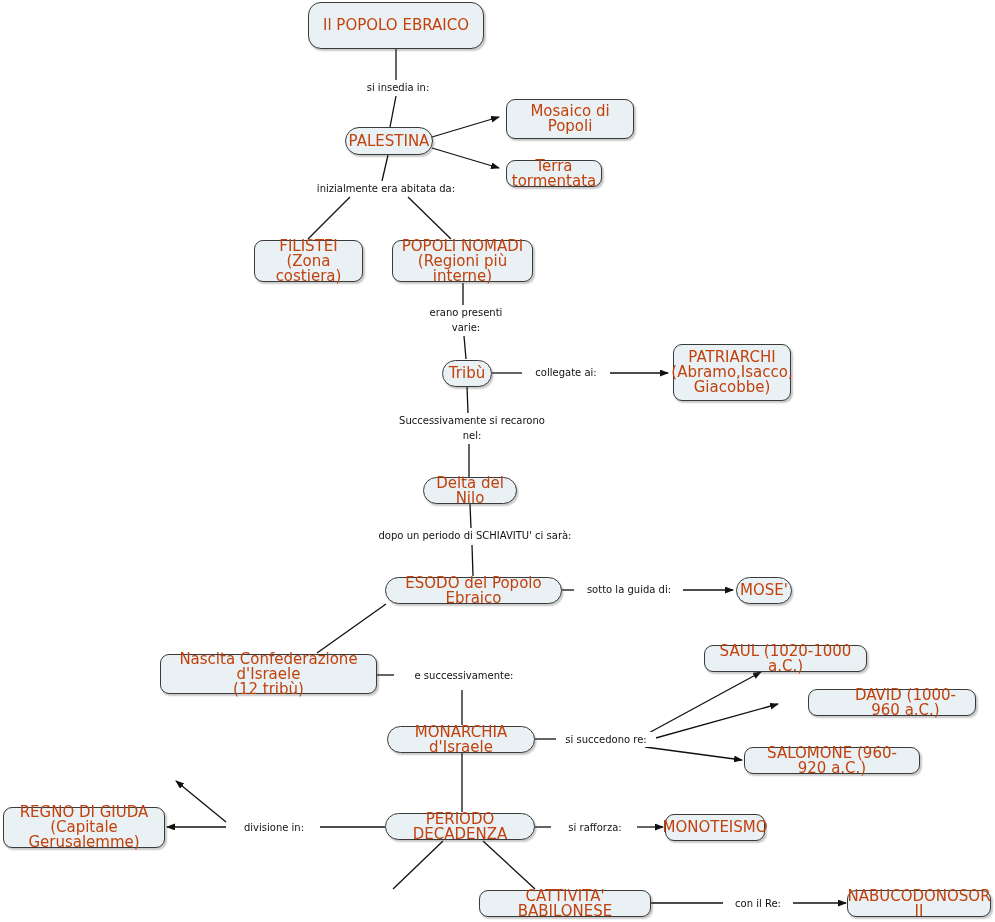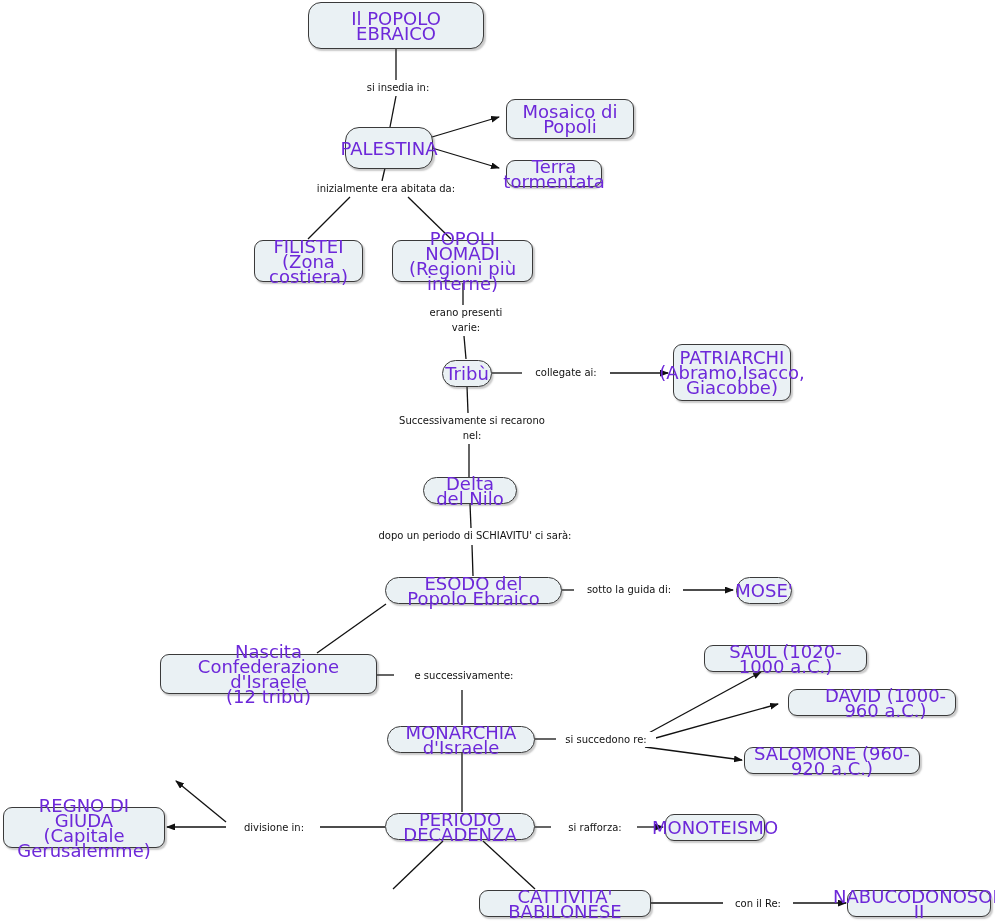--- a/index.html
+++ b/index.html
@@ -22,22 +22,22 @@
     width: 995px;
     height: 922px;
     pointer-events: none;
   }
   .node {
     position: absolute;
     box-sizing: border-box;
     background: #eaf1f4;
     border: 1.4px solid #3a3a3a;
     border-radius: 11px;
-    color: #6d28d9;
-    font-size: 18px;
+    color: #c2410c;
+    font-size: 15px;
     line-height: 15px;
     display: flex;
     align-items: center;
     justify-content: center;
     text-align: center;
     padding: 2px 8px;
     box-shadow: 1.5px 2px 1.5px rgba(80,80,80,0.30);
     white-space: pre-line;
   }
   .node.pill { border-radius: 14px; }
@@ -123,21 +123,21 @@
 
       <line x1="483" y1="841" x2="535" y2="889"></line>
 
       <line x1="650" y1="903" x2="723" y2="903"></line>
       <line x1="790" y1="903" x2="846" y2="903" marker-end="url(#arrow)"></line>
     </g>
   </svg>
 
   <div class="node" style="left:308px; top:2px; width:176px; height:47px; border-radius:13px;">Il POPOLO EBRAICO</div>
 
-  <div class="node pill" style="left:345px; top:127px; width:88px; height:42px;">PALESTINA</div>
+  <div class="node pill" style="left:345px; top:127px; width:88px; height:28px;">PALESTINA</div>
 
   <div class="node soft" style="left:506px; top:99px; width:128px; height:40px;">Mosaico di Popoli</div>
 
   <div class="node soft" style="left:506px; top:160px; width:96px; height:27px;">Terra tormentata</div>
 
   <div class="node soft" style="left:254px; top:240px; width:109px; height:42px;">FILISTEI
 (Zona costiera)</div>
 
   <div class="node soft" style="left:392px; top:240px; width:141px; height:42px;">POPOLI NOMADI
 (Regioni più interne)</div>
@@ -154,21 +154,21 @@
 
   <div class="node pill" style="left:736px; top:577px; width:56px; height:27px;">MOSE'</div>
 
   <div class="node soft" style="left:160px; top:654px; width:217px; height:40px;">Nascita Confederazione d'Israele
 (12 tribù)</div>
 
   <div class="node pill" style="left:387px; top:726px; width:148px; height:27px;">MONARCHIA d'Israele</div>
 
   <div class="node soft" style="left:704px; top:645px; width:163px; height:27px;">SAUL (1020-1000 a.C.)</div>
 
-  <div class="node soft" style="left:788px; top:689px; width:168px; height:27px;padding-left:35px;">DAVID (1000-960 a.C.)</div>
+  <div class="node soft" style="left:808px; top:689px; width:168px; height:27px;padding-left:35px;">DAVID (1000-960 a.C.)</div>
 
   <div class="node soft" style="left:744px; top:747px; width:176px; height:27px;">SALOMONE (960-920 a.C.)</div>
 
 
   <div class="node soft" style="left:3px; top:807px; width:162px; height:41px;">REGNO DI GIUDA
 (Capitale Gerusalemme)</div>
 
   <div class="node pill" style="left:385px; top:813px; width:150px; height:27px;">PERIODO DECADENZA</div>
 
   <div class="node soft" style="left:665px; top:814px; width:100px; height:27px;">MONOTEISMO</div>

